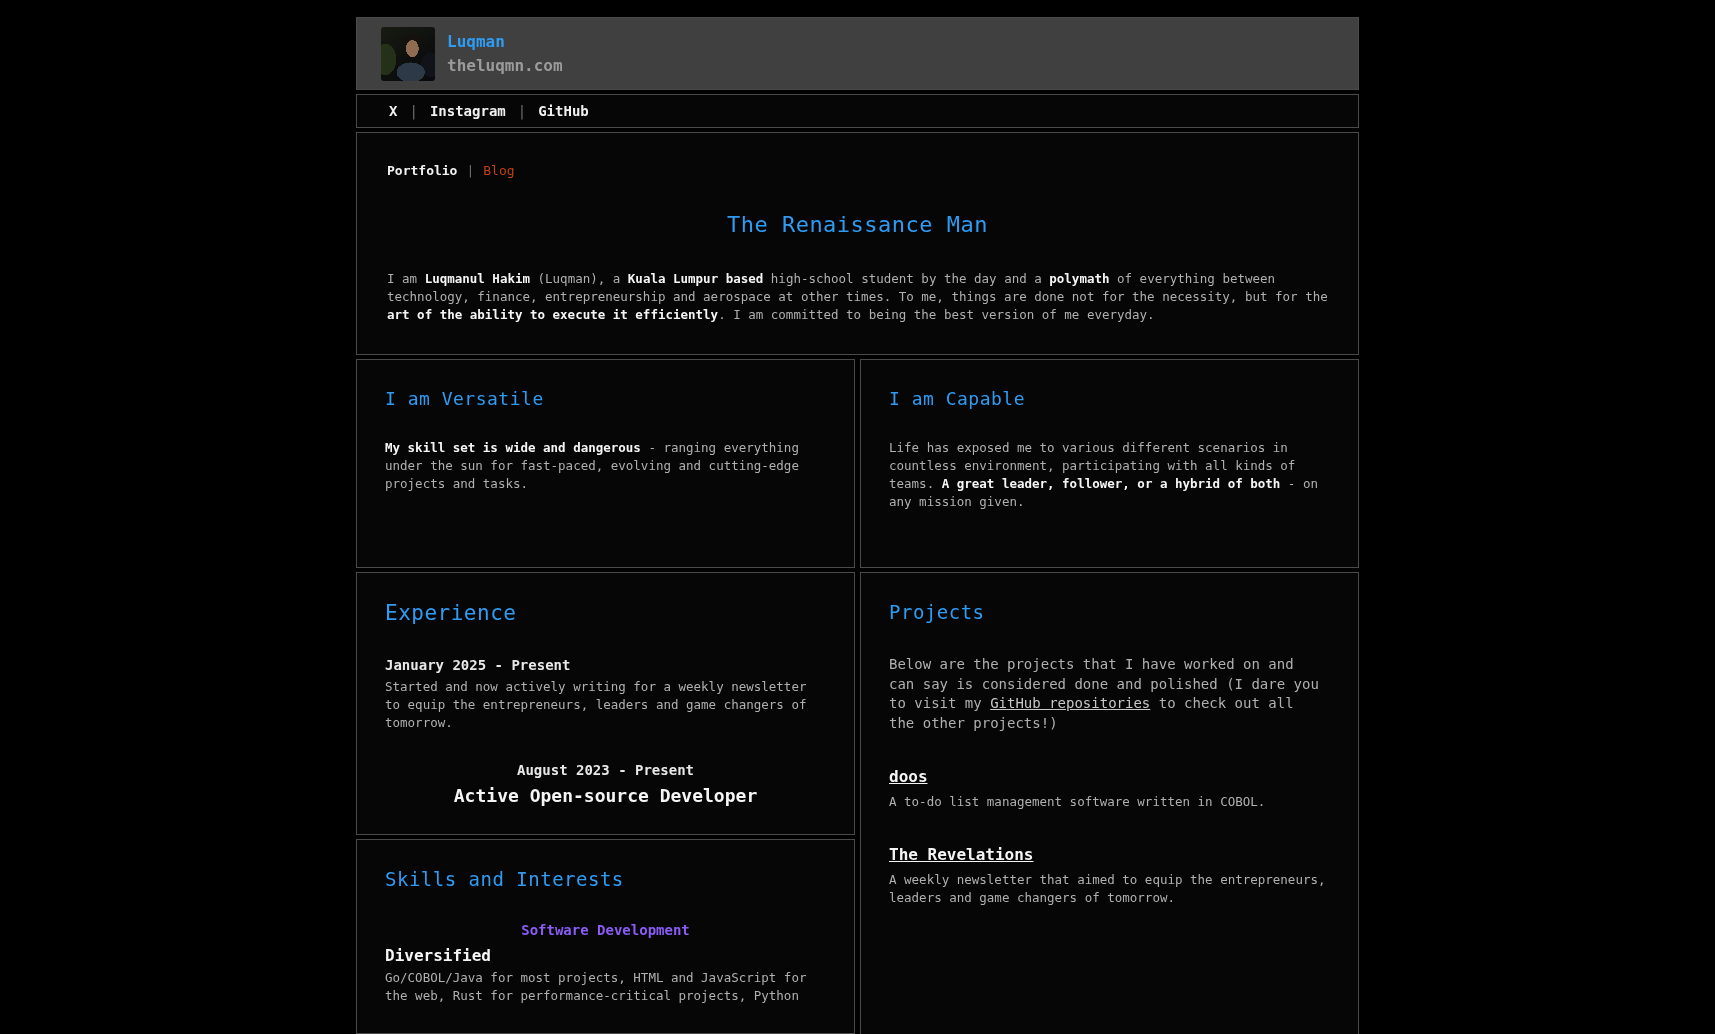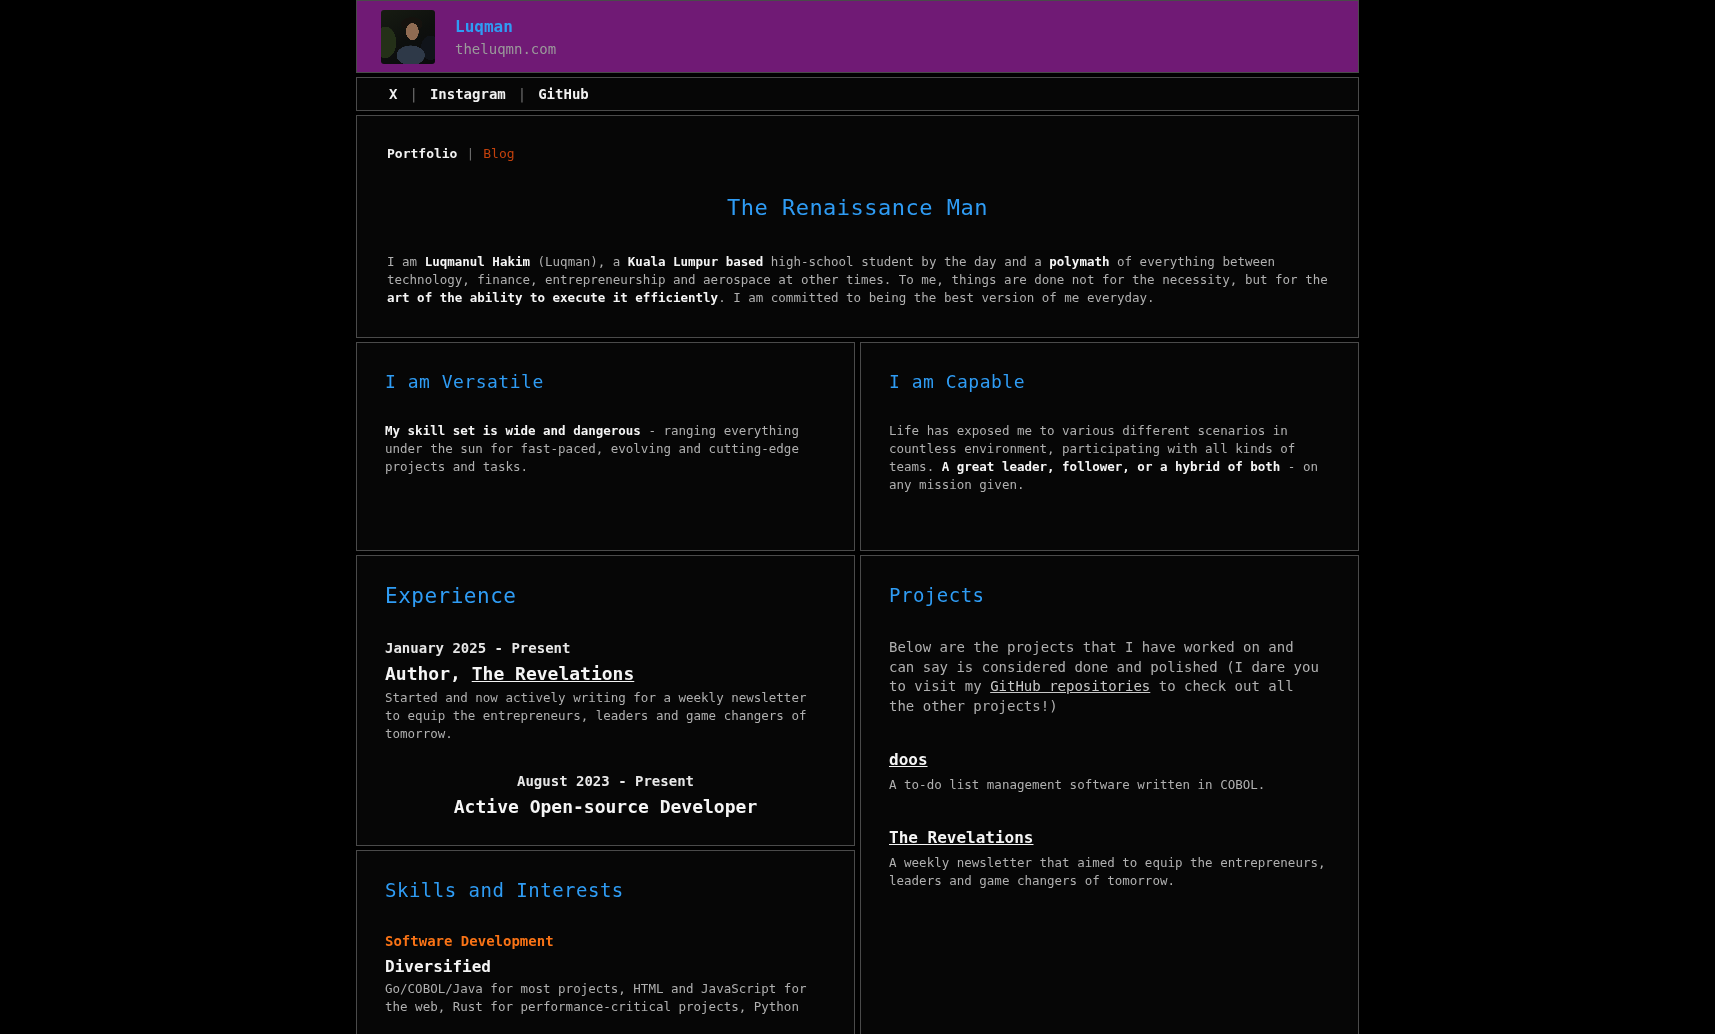--- a/index.html
+++ b/index.html
@@ -13,41 +13,42 @@
 
   .box {
     background: #060606;
     border: 1px solid #4a4a4a;
   }
   .mt { margin-top: 4px; }
 
   
   .header-box {
     height: 73px;
-    background: #701a75;
+    background: #404040;
     display: flex;
     align-items: center;
-    gap: 20px;
+    gap: 12px;
     padding: 0 24px;
+    margin-top: 17px;
   }
   .avatar {
     width: 54px; height: 54px; border-radius: 3px; flex: 0 0 auto;
     background:
       radial-gradient(ellipse 9px 12px at 58% 40%, #8f6b52 0 70%, rgba(143,107,82,0) 71%),
       radial-gradient(ellipse 14px 9px at 57% 26%, #15120e 0 75%, rgba(21,18,14,0) 76%),
       radial-gradient(ellipse 20px 14px at 55% 84%, #2e3948 0 70%, rgba(46,57,72,0) 71%),
       radial-gradient(ellipse 18px 26px at 8% 60%, #243018 0 60%, rgba(36,48,24,0) 61%),
       radial-gradient(ellipse 16px 20px at 92% 70%, #10141a 0 60%, rgba(16,20,26,0) 61%),
       linear-gradient(150deg, #171c12 0%, #0e100e 50%, #090a0d 100%);
   }
   .profile-name {
     color: #2f9cf4; font-size: 16px; font-weight: bold;
     text-decoration: none; display: block; margin-bottom: 5px; cursor: pointer;
   }
-  .profile-domain { color: #9b9b9b; font-size: 14px; }
+  .profile-domain { color: #9b9b9b; font-size: 16px; font-weight: bold; }
 
   
   .social-bar {
     height: 34px;
     display: flex; align-items: center; gap: 12px;
     padding: 0 32px;
     font-size: 14px; font-weight: bold; color: #f0f0f0;
   }
   .social-bar a { color: #f0f0f0; text-decoration: none; cursor: pointer; }
   .sep { color: #6e6e6e; font-weight: normal; }
@@ -96,21 +97,21 @@
   }
   .projects-intro a { color: #c8c8c8; text-decoration: underline; cursor: pointer; }
   .proj-item { margin-top: 34px; }
   .proj-link {
     color: #f5f5f5; font-size: 16px; font-weight: bold;
     text-decoration: underline; cursor: pointer; display: inline-block;
   }
   .proj-desc { margin-top: 7px; }
 
   
-  .skill-cat { color: #f97316; font-size: 14px; font-weight: bold; margin-top: 32px; }
+  .skill-cat { color: #8b5cf6; font-size: 14px; font-weight: bold; margin-top: 32px; text-align: center; }
   .skill-title { color: #f5f5f5; font-size: 16px; font-weight: bold; margin-top: 8px; }
   .skill-desc { margin-top: 4px; }
 </style>
 </head>
 <body>
 
 <div class="page">
 
   <div class="box header-box">
     <div class="avatar"></div>
@@ -157,21 +158,20 @@
   </div>
 
   <div class="row2 mt">
 
     <div class="col">
       <div class="box card">
         <h2 class="h-big">Experience</h2>
 
         <div class="entry">
           <div class="entry-date">January 2025 - Present</div>
-          <div class="entry-title"><span>Author, </span><a>The Revelations</a></div>
           <p class="para entry-desc">Started and now actively writing for a weekly newsletter
 to equip the entrepreneurs, leaders and game changers of
 tomorrow.</p>
         </div>
 
         <div class="entry">
           <div class="entry-date">August 2023 - Present</div>
           <div class="entry-title"><span>Active Open-source Developer</span><a></a></div>
         </div>
       </div>

